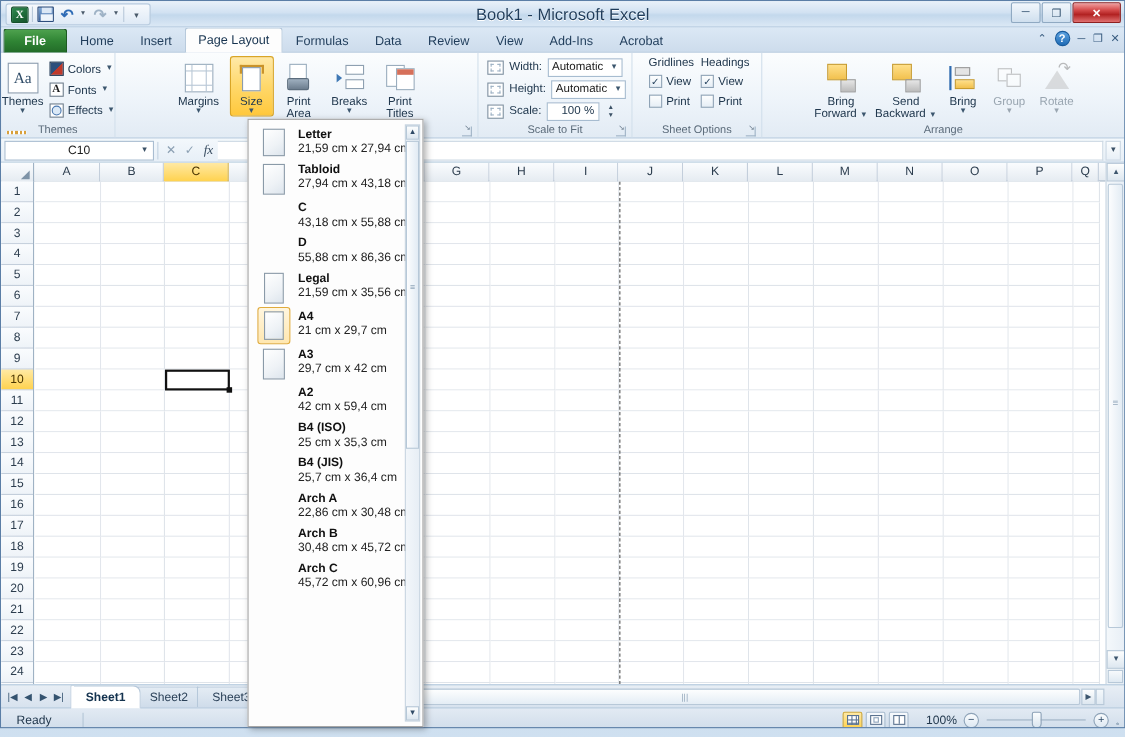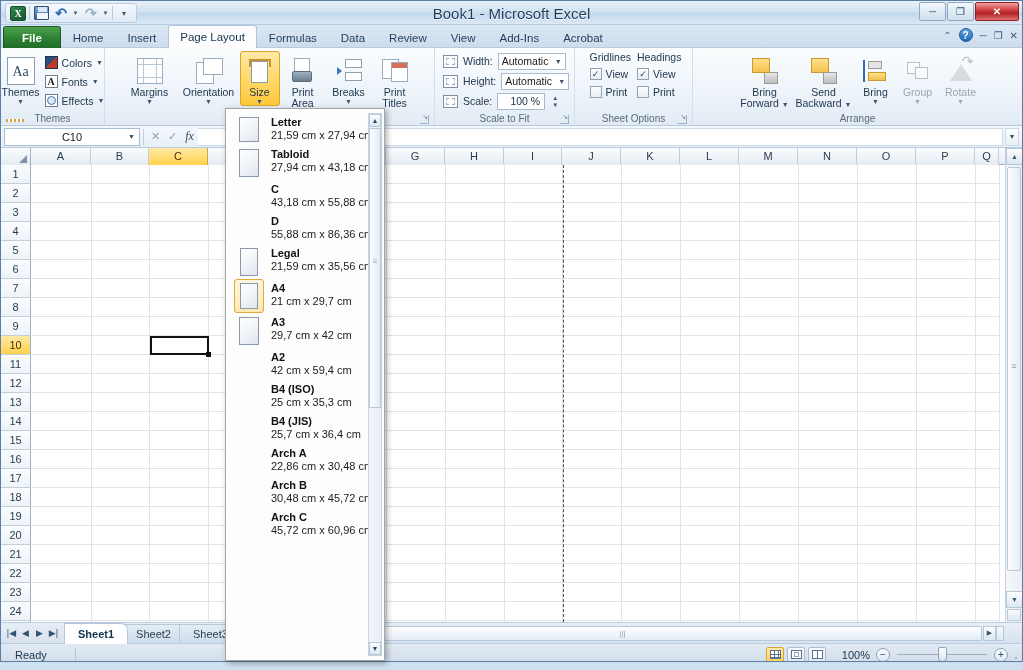--- a/index.html
+++ b/index.html
@@ -564,27 +564,20 @@
         <div class="bigbtn">
           <span class="glyph">
             <span class="ic-margins">
                 <i></i>
                 <u></u>
               </span>
           </span>
           <span class="cap">Margins</span>
           <span class="caret">▼</span>
         </div>
-        <div class="bigbtn" style="width:62px">
-          <span class="glyph">
-              <span class="ic-orient"></span>
-            </span>
-          <span class="cap">Orientation</span>
-          <span class="caret">▼</span>
-        </div>
         <div class="bigbtn selected" style="width:40px">
           <span class="glyph">
             <span class="ic-size">
               <span class="mk" style="left:3px;top:2px;width:22px;height:2px"></span>
               <span class="mk" style="left:3px;top:2px;width:2px;height:8px"></span>
               <span class="mk" style="right:3px;top:2px;width:2px;height:8px"></span>
               <span class="pg"></span>
             </span>
           </span>
           <span class="cap">Size</span>

